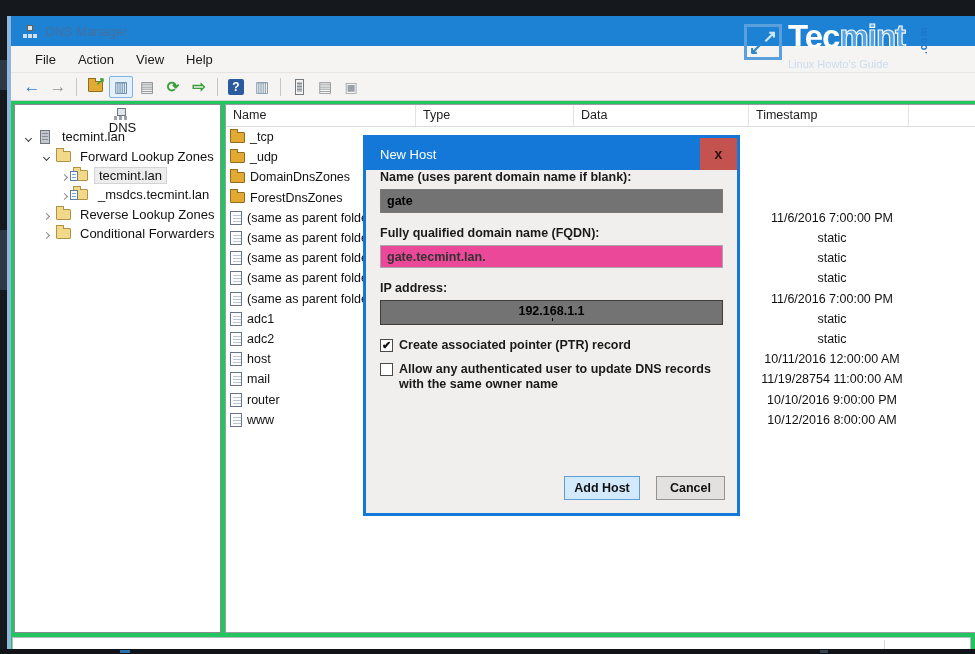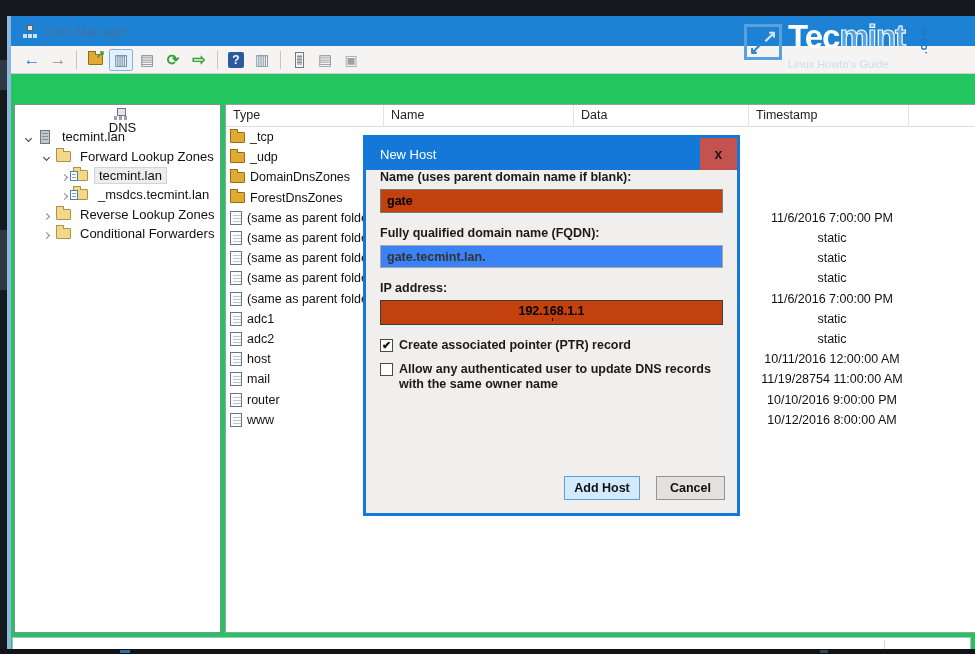--- a/index.html
+++ b/index.html
@@ -91,24 +91,24 @@
   
   .dialog { position:absolute; left:363px; top:135px; width:377px; height:381px;
             border:3px solid #1478d8; background:#f0efed; z-index:40; }
   .dlg-title { height:32px; background:#1478d8; display:flex; align-items:center; padding-left:14px; }
   .dlg-title span { color:#ffffff; font-size:13px; }
   .dlg-close { position:absolute; right:0; top:0; width:37px; height:32px; background:#c4524e;
                color:#27130e; font-size:14px; font-weight:bold; display:flex; align-items:center;
                justify-content:center; cursor:default; }
   .dlg-body { position:absolute; left:0; right:0; top:32px; bottom:0; padding:0 14px;font-weight:bold; }
   .dlg-label { font-size:12.5px; color:#1a1a1a; margin-bottom:5px; }
-  .dlg-input { width:343px; height:24px; background:#c2410c; border:1px solid #7a7a7a;
+  .dlg-input { width:343px; height:24px; background:#737373; border:1px solid #7a7a7a;
                font-family:"Liberation Sans",sans-serif; font-size:12.5px; padding:3px 6px; margin-bottom:13px;
                display:flex; align-items:center; }
-  .dlg-input.ro { background:#3b82f6; border-color:#a8a8a8; color:#333; }
+  .dlg-input.ro { background:#ec4899; border-color:#a8a8a8; color:#333; }
   .dlg-input.focus { border-color:#3c3c3c;flex-direction:column; }
   .caret { width:1px; height:14px; background:#000; display:inline-block; margin-left:1px; }
   .cb-row { display:flex; align-items:flex-start; margin-bottom:9px; font-size:12.5px; color:#1a1a1a; }
   .cb { width:13px; height:13px; background:#fff; border:1px solid #4a4a4a; flex:none; margin-right:6px;
         display:flex; align-items:center; justify-content:center; font-size:11px; margin-top:1px; }
   .cb.checked::after { content:"\2714"; color:#111; }
   .cb-text { line-height:15px; max-width:320px; }
   .btn { position:absolute; height:24px; font-family:"Liberation Sans",sans-serif; font-size:12.5px;
          display:flex; align-items:center; justify-content:center; cursor:default; }
   .btn-primary { right:97px; bottom:13px; width:76px; background:#d2eafc; border:1px solid #5e9ed6; color:#111; }
@@ -145,20 +145,26 @@
   <div id="win">
 
     <div class="titlebar">
       <span class="app-icon">
           <span class="srv"></span>
           <span class="net"></span>
         </span>
       <span class="title-text">DNS Manager</span>
     </div>
 
+    <div class="menubar">
+        <div class="menu-item">File</div>
+        <div class="menu-item">Action</div>
+        <div class="menu-item">View</div>
+        <div class="menu-item">Help</div>
+      </div>
 
     <div class="toolbar">
         <div class="tool-btn">
           <span style="color: rgb(46, 128, 208); font-size: 17px; font-weight: bold;">←</span>
         </div>
         <div class="tool-btn">
           <span style="color: rgb(143, 147, 150); font-size: 17px; font-weight: bold;">→</span>
         </div>
         <span class="tool-sep"></span>
         <div class="tool-btn">
@@ -261,22 +267,22 @@
           </span>
           <span class="icon-slot">
             <span class="ico-folder pale"></span>
           </span>
           <span class="lbl">Conditional Forwarders</span>
         </div>
       </div>
 
     <div class="list-panel">
       <div class="list-header">
+          <div class="hcell" style="width: 190px;">Name</div>
           <div class="hcell" style="width: 158px;">Type</div>
-          <div class="hcell" style="width: 190px;">Name</div>
           <div class="hcell" style="width: 175px;">Data</div>
           <div class="hcell" style="width: 160px;">Timestamp</div>
           <div class="hcell" style="flex: 1 1 0%; border-right: none;"></div>
         </div>
       <div class="list-rows">
           <div class="list-row">
             <div class="cell-name">
               <span class="ico-folder"></span>
               <span class="nm">_tcp</span>
             </div>

